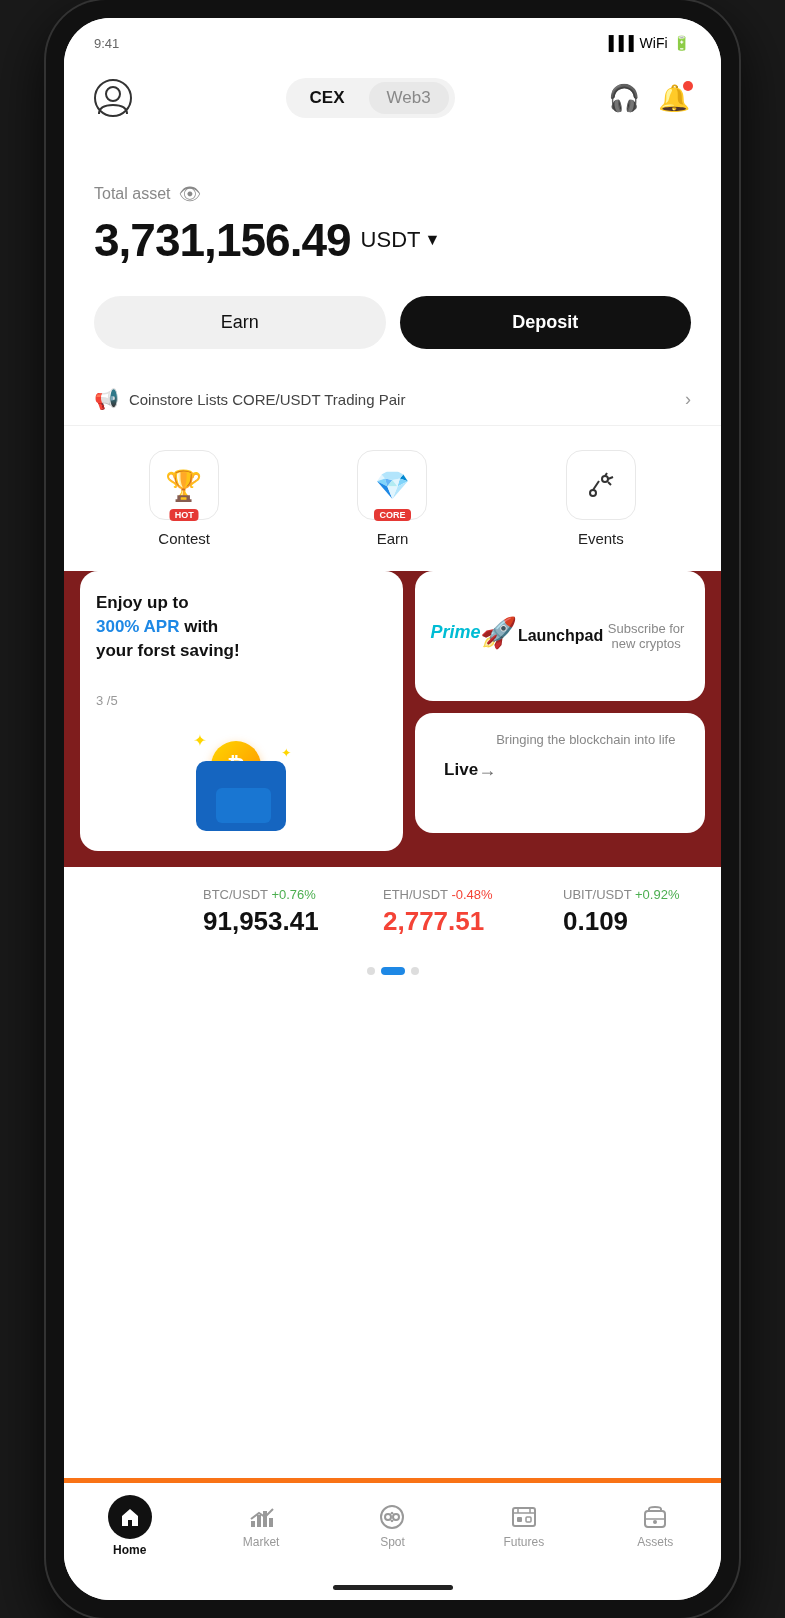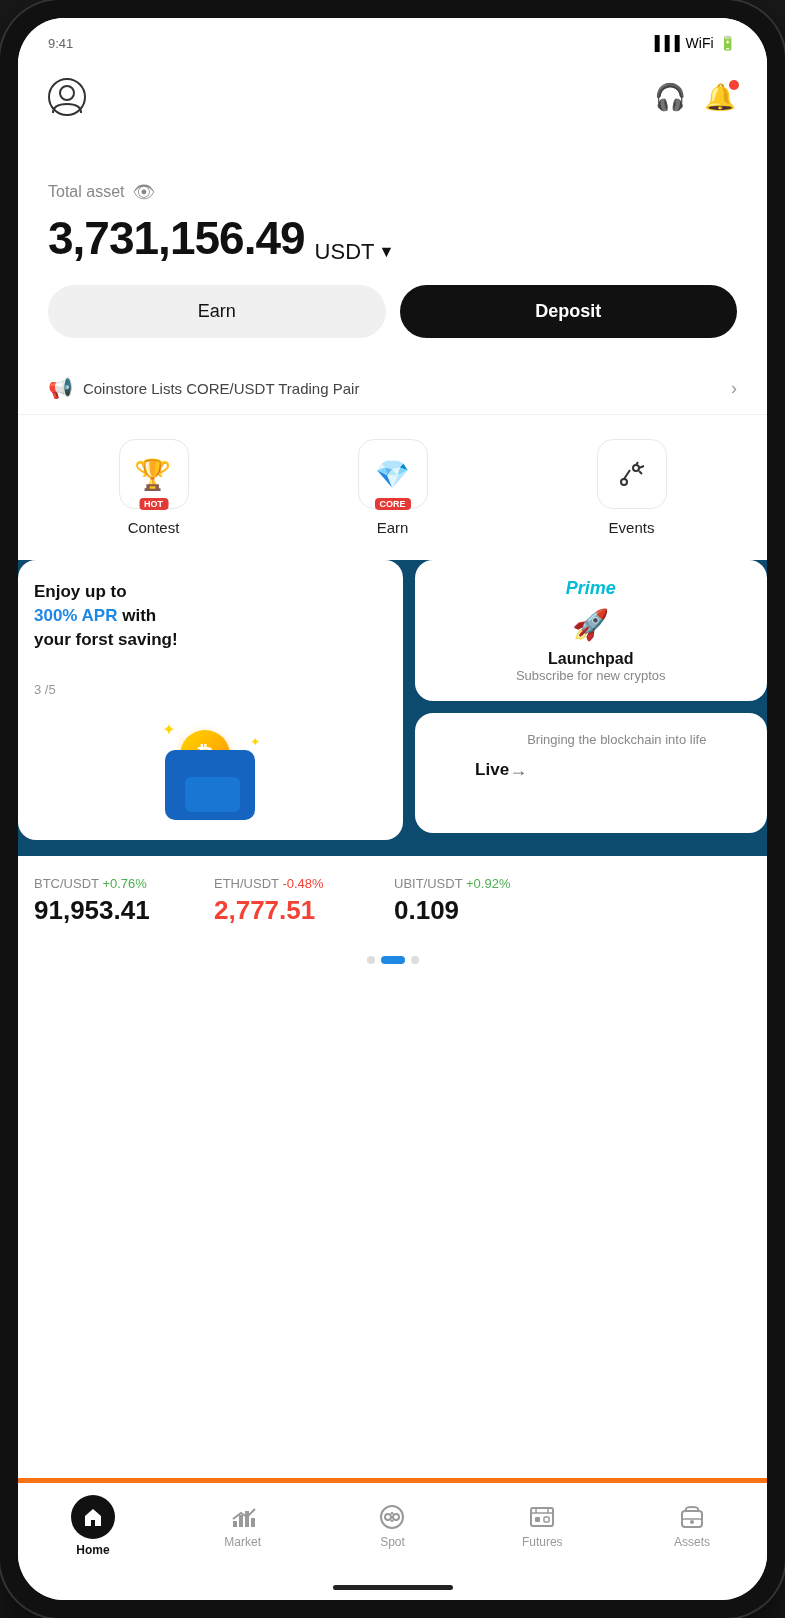--- a/index.html
+++ b/index.html
@@ -5,21 +5,21 @@
     * { box-sizing: border-box; margin: 0; padding: 0; }
     body {
       background: #1a1a1a;
       display: flex;
       justify-content: center;
       align-items: center;
       min-height: 100vh;
       font-family: -apple-system, BlinkMacSystemFont, 'Segoe UI', sans-serif;
     }
     .phone-frame {
-      width: 785px;
+      width: 693px;
       height: 1618px;
       background: #111;
       border-radius: 60px;
       padding: 18px;
       position: relative;
       box-shadow: 0 0 0 2px #333, 0 20px 60px rgba(0,0,0,0.8);
     }
     .phone-screen {
       width: 100%;
       height: 100%;
@@ -92,23 +92,23 @@
       display: flex;
       align-items: center;
       gap: 8px;
       color: #888;
       font-size: 16px;
       margin-bottom: 8px;
       margin-top: 27px;
     }
     .asset-amount {
       display: flex;
-      align-items: flex-end;
+      align-items: center;
       gap: 10px;
-      margin-bottom: 20px;
+      margin-bottom: 29px;
     }
     .amount-number {
       font-size: 46px;
       font-weight: 700;
       color: #111;
       letter-spacing: -1px;
     }
     .amount-currency {
       font-size: 22px;
       color: #111;
@@ -210,22 +210,22 @@
       border-radius: 4px;
     }
     .quick-action-label {
       font-size: 15px;
       color: #222;
     }
     
     .cards-section {
       display: flex;
       gap: 12px;
-      padding: 0 0 16px;
-      background: #0c4a6e;
+      padding: 0 16px 16px;
+      background: #7f1d1d;
     }
     .card-left {
       flex: 1;
       background: #fff;
       border-radius: 18px;
       padding: 20px 16px;
       display: flex;
       flex-direction: column;
       justify-content: space-between;
       min-height: 280px;
@@ -301,21 +301,21 @@
       flex: 1;
       display: flex;
       flex-direction: column;
       gap: 12px;
     }
     .card-prime {
       background: #fff;
       border-radius: 18px;
       padding: 18px 16px;
       display: flex;
-      flex-direction: column;
+      flex-direction: row;
       align-items: center;
       justify-content: center;
       min-height: 130px;
     }
     .prime-label {
       font-size: 18px;
       font-weight: 700;
       color: #00bcd4;
       font-style: italic;
       margin-bottom: 8px;
@@ -355,24 +355,25 @@
       color: #111;
     }
     .live-desc {
       font-size: 13px;
       color: #888;
       line-height: 1.4;
     }
     
     .market-ticker {
       background: #fff;
-      padding: 20px 16px;
+      padding: 20px 8px;
       display: flex;
       gap: 30px;
       overflow-x: auto;
+      justify-content: flex-end;
     }
     .ticker-item {
       min-width: 150px;
     }
     .ticker-pair {
       font-size: 13px;
       color: #888;
       margin-bottom: 4px;
     }
     .ticker-change-positive {
@@ -495,20 +496,24 @@
 
     <div class="header">
       <div class="icon-wrap">
         <svg width="38" height="38" viewBox="0 0 38 38">
           <circle cx="19" cy="19" r="18" fill="none" stroke="#333" stroke-width="2"></circle>
           <circle cx="19" cy="15" r="7" fill="none" stroke="#333" stroke-width="2"></circle>
           <path d="M5 35 Q5 26 19 26 Q33 26 33 35" fill="none" stroke="#333" stroke-width="2"></path>
         </svg>
       </div>
 
+      <div class="header-center">
+        <span class="tab-cex">CEX</span>
+        <span class="tab-web3">Web3</span>
+      </div>
 
       <div class="header-icons">
         <span style="font-size:26px;">🎧</span>
         <div class="icon-wrap">
           <span style="font-size:26px;">🔔</span>
           <div class="notif-dot"></div>
         </div>
       </div>
     </div>
 

